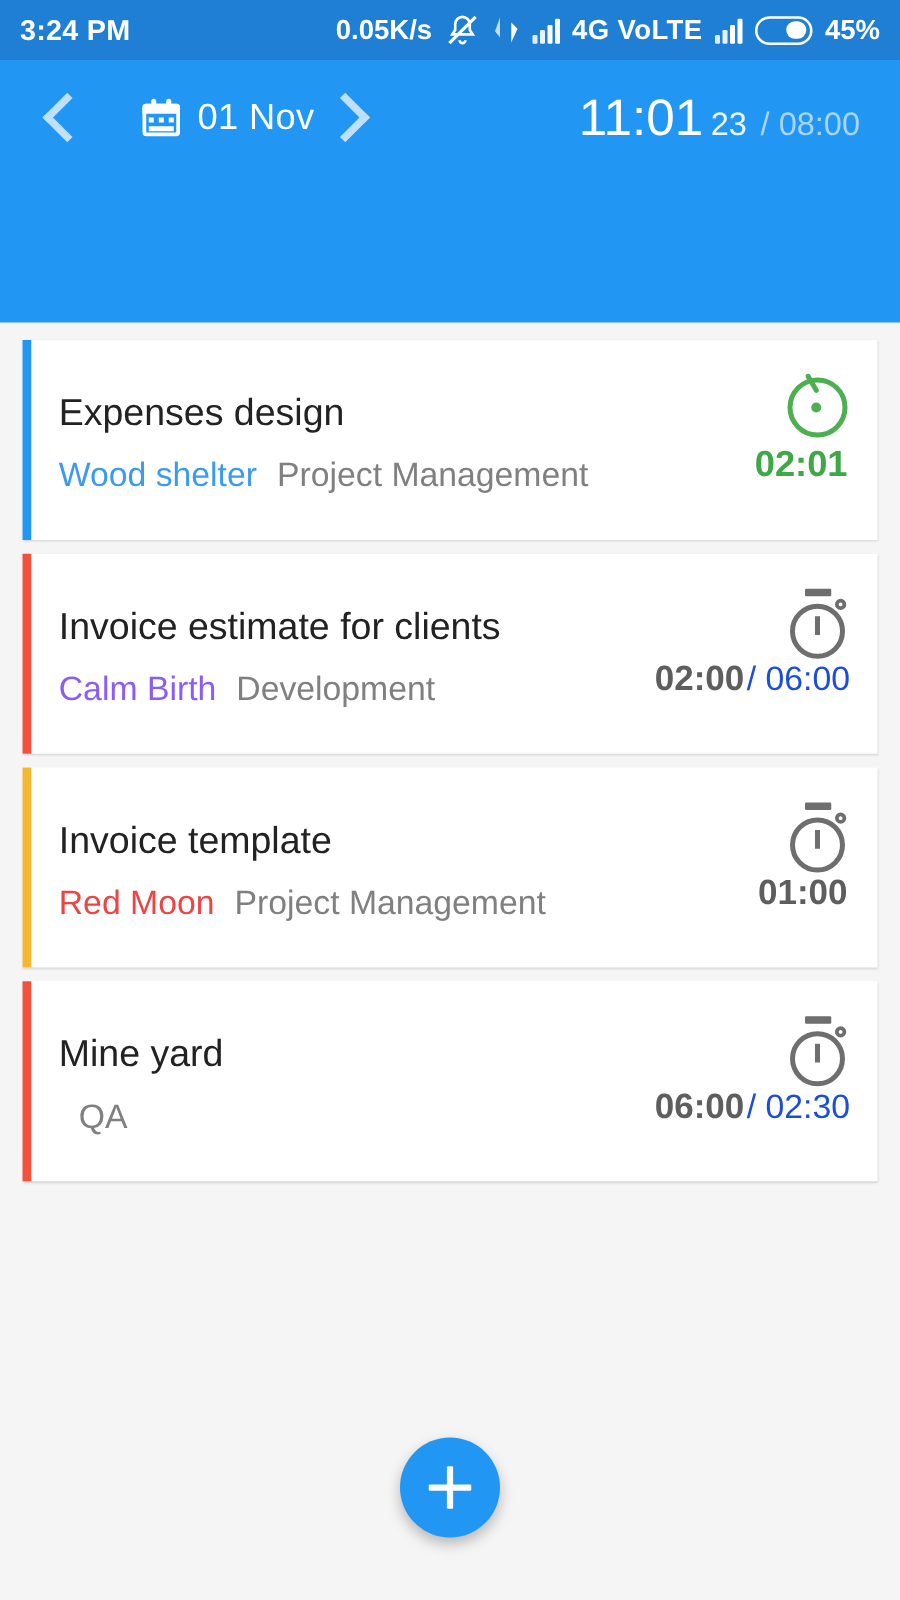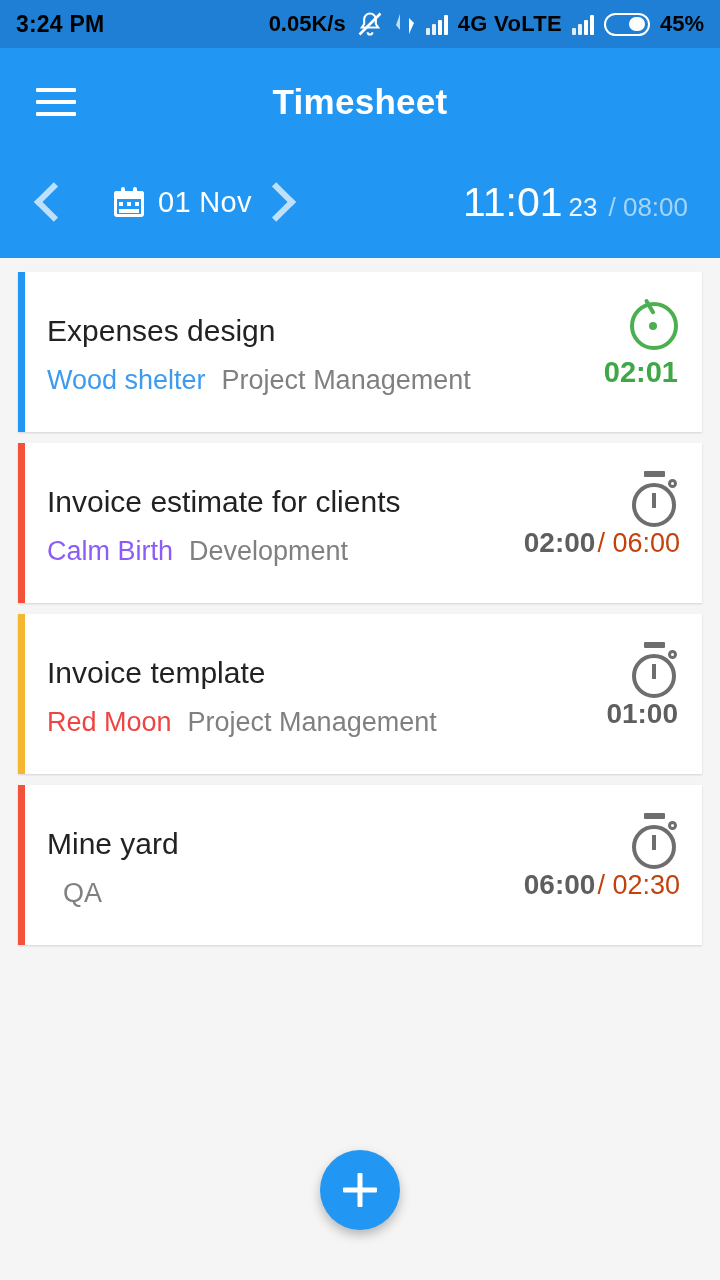--- a/index.html
+++ b/index.html
@@ -8,21 +8,21 @@
     background:#F5F5F5;
     font-family:"Liberation Sans", sans-serif;
     overflow:hidden;
   }
   #app { position:relative; width:720px; height:1280px; background:#F5F5F5; }
 
   
   .statusbar {
     height:48px; background:#1E7FD4;
     display:flex; align-items:center;
-    padding:0 16px; color:#000000;
+    padding:0 16px; color:#ffffff;
   }
   .sb-time { font-size:23px; font-weight:bold; letter-spacing:.2px; }
   .sb-right {
     margin-left:auto; display:flex; align-items:center; gap:10px;
   }
   .sb-speed { font-size:22px; font-weight:bold; }
   .sb-4g { font-size:22px; font-weight:bold; letter-spacing:.3px; }
   .sb-batt-pct { font-size:22px; font-weight:bold; }
   .ico { display:block; }
 
@@ -160,21 +160,21 @@
     left:24px; top:16px; width:4px; height:17px; background:#4CAF50;
     transform-origin:top center; transform:rotate(150deg); border-radius:2px;
   }
   .sw.running .hub {
     position:absolute; left:21px; top:24px; width:8px; height:8px;
     background:#4CAF50; border-radius:50%;
   }
 
   .dur { display:flex; align-items:baseline; white-space:nowrap; }
   .dur .spent { font-size:28px; font-weight:bold; color:#5E5E5E; }
-  .dur .est   { font-size:27px; color:#c2410c; margin-left:2px; }
+  .dur .est   { font-size:27px; color:#1d4ed8; margin-left:2px; }
   .dur.green .spent { color:#3DA845; font-size:29px; }
 
   
   .fab {
     position:absolute; left:50%; transform:translateX(-50%);
     bottom:50px; width:80px; height:80px; border-radius:50%;
     background:#2196F3; box-shadow:0 5px 11px rgba(0,0,0,.26);
     cursor:pointer;
   }
   .fab::before, .fab::after {
@@ -224,28 +224,20 @@
           <i></i>
           <i></i>
       </span>
 
       <span class="batt"></span>
       <span class="sb-batt-pct">45%</span>
     </div>
   </div>
 
   <div class="appbar">
-    <div class="appbar-top">
-      <div class="hamburger">
-        <span></span>
-          <span></span>
-          <span></span>
-      </div>
-      <div class="appbar-title">Timesheet</div>
-    </div>
 
     <div class="datebar">
       <div class="chev left"></div>
 
       <div class="date-group">
         <span class="cal-icon">
           <span class="peg l"></span>
             <span class="peg r"></span>
           <span class="body"></span>
           <span class="top"></span>

